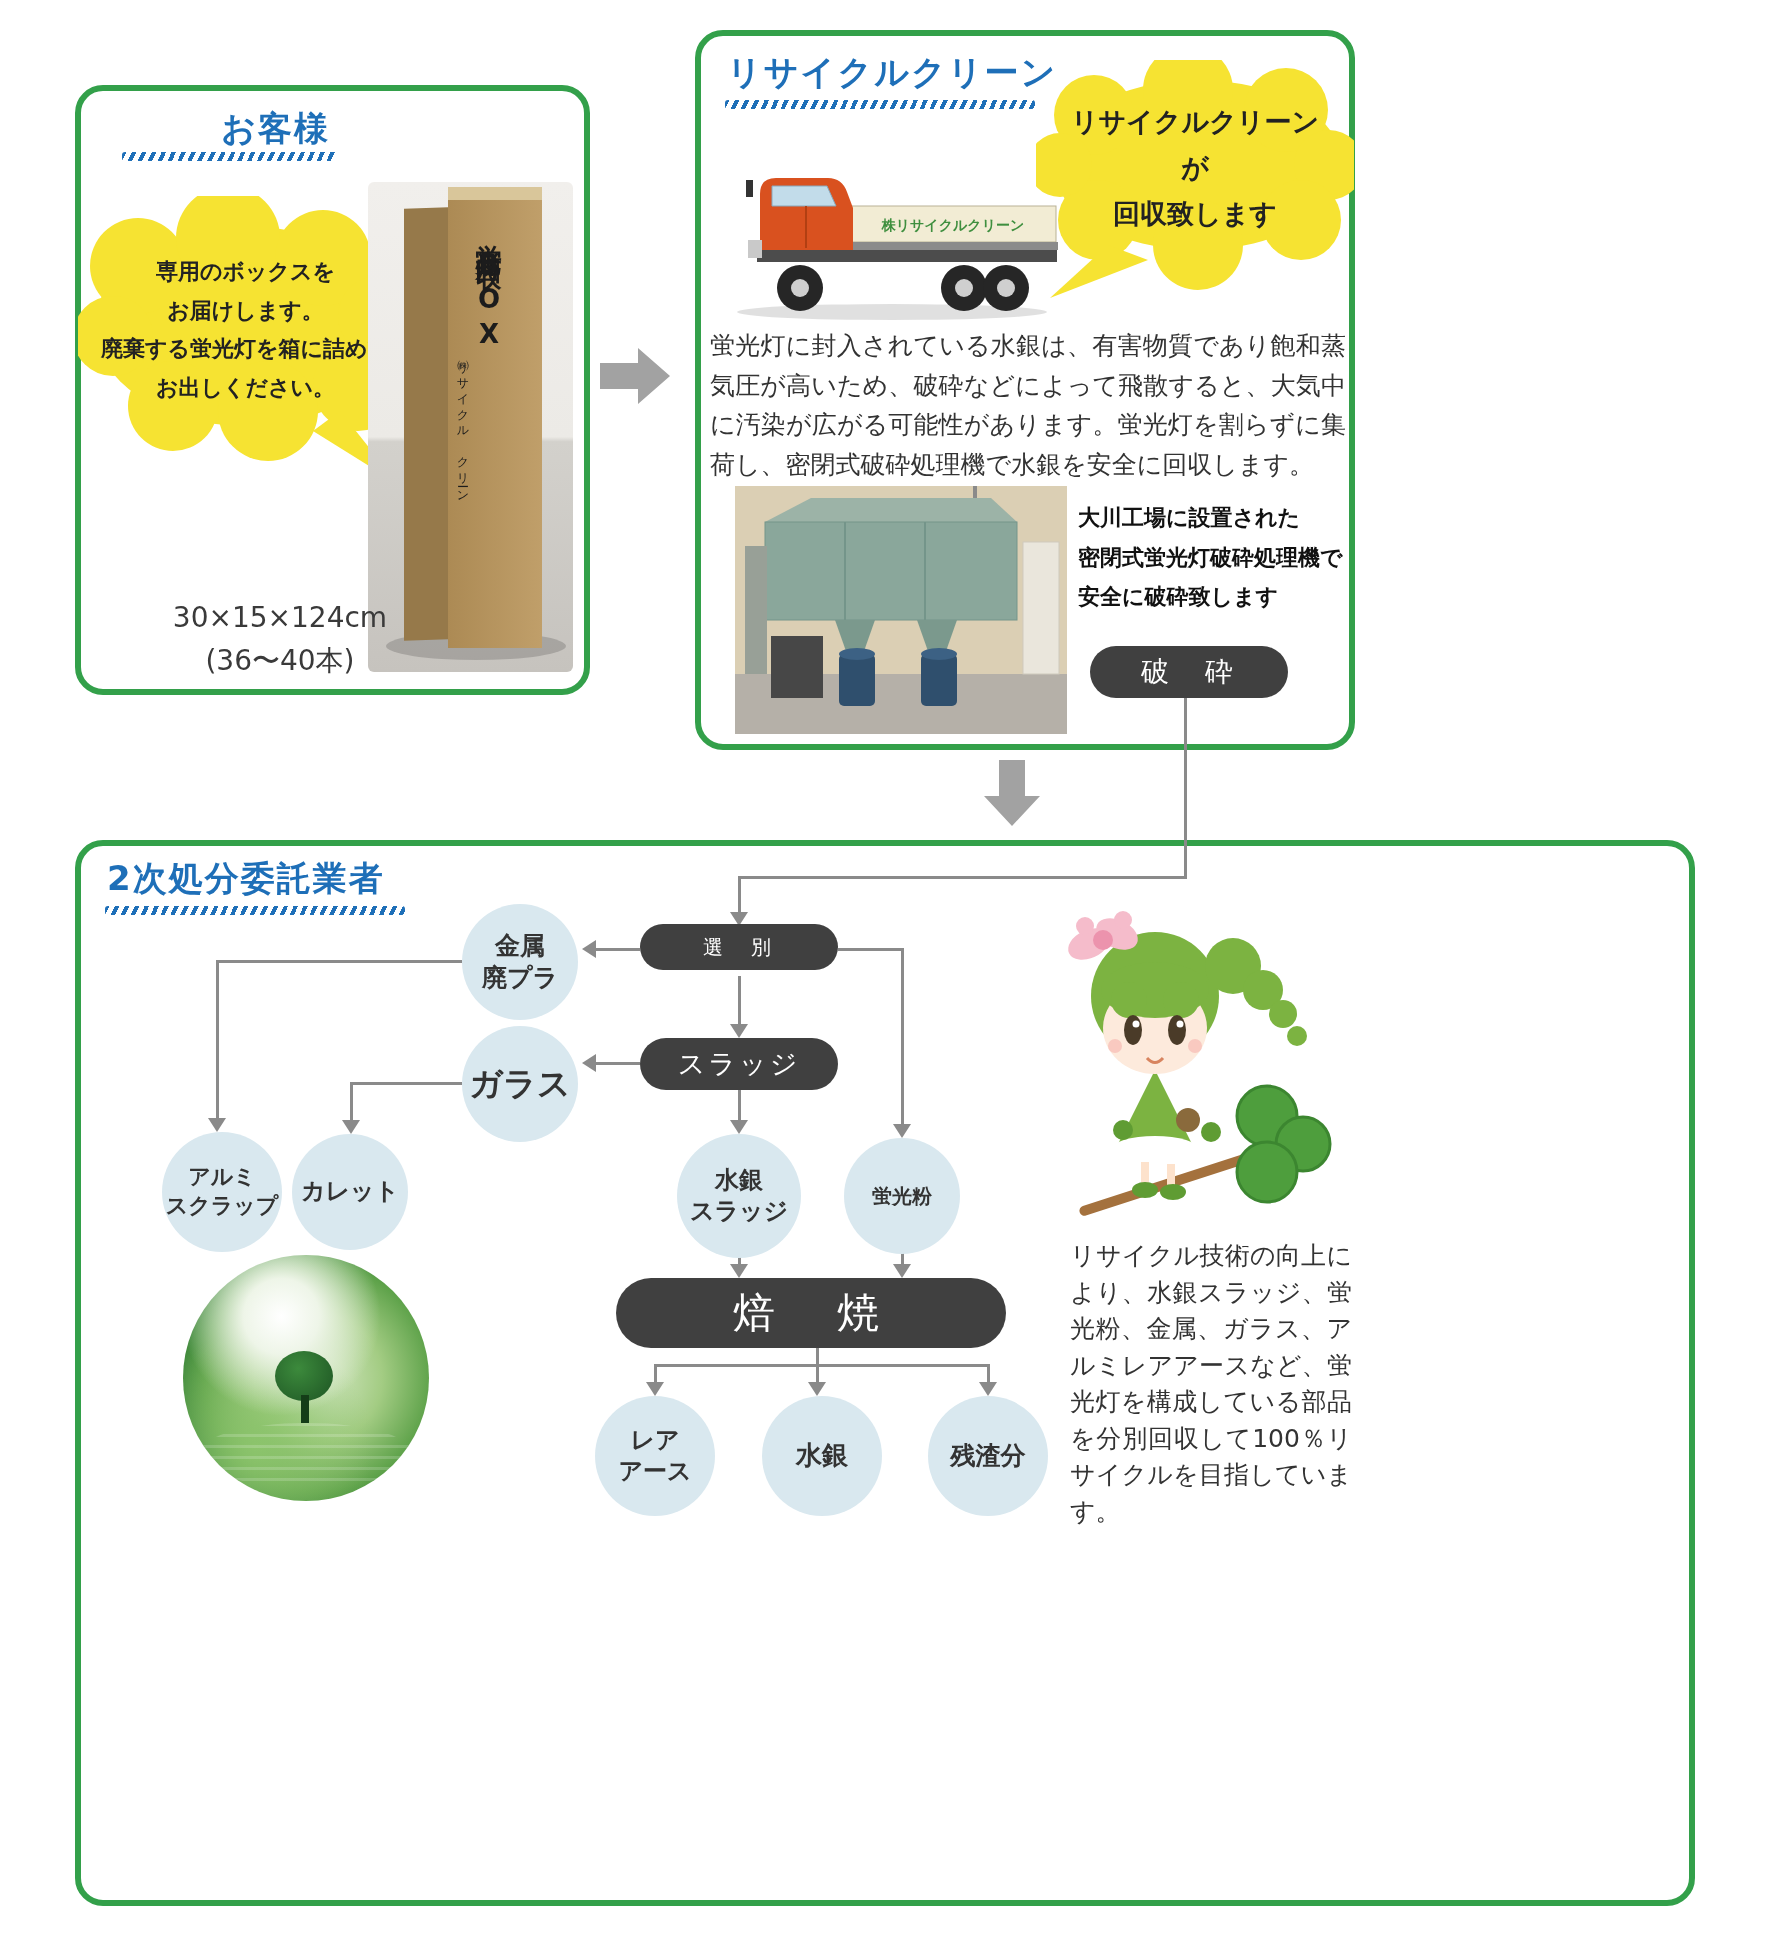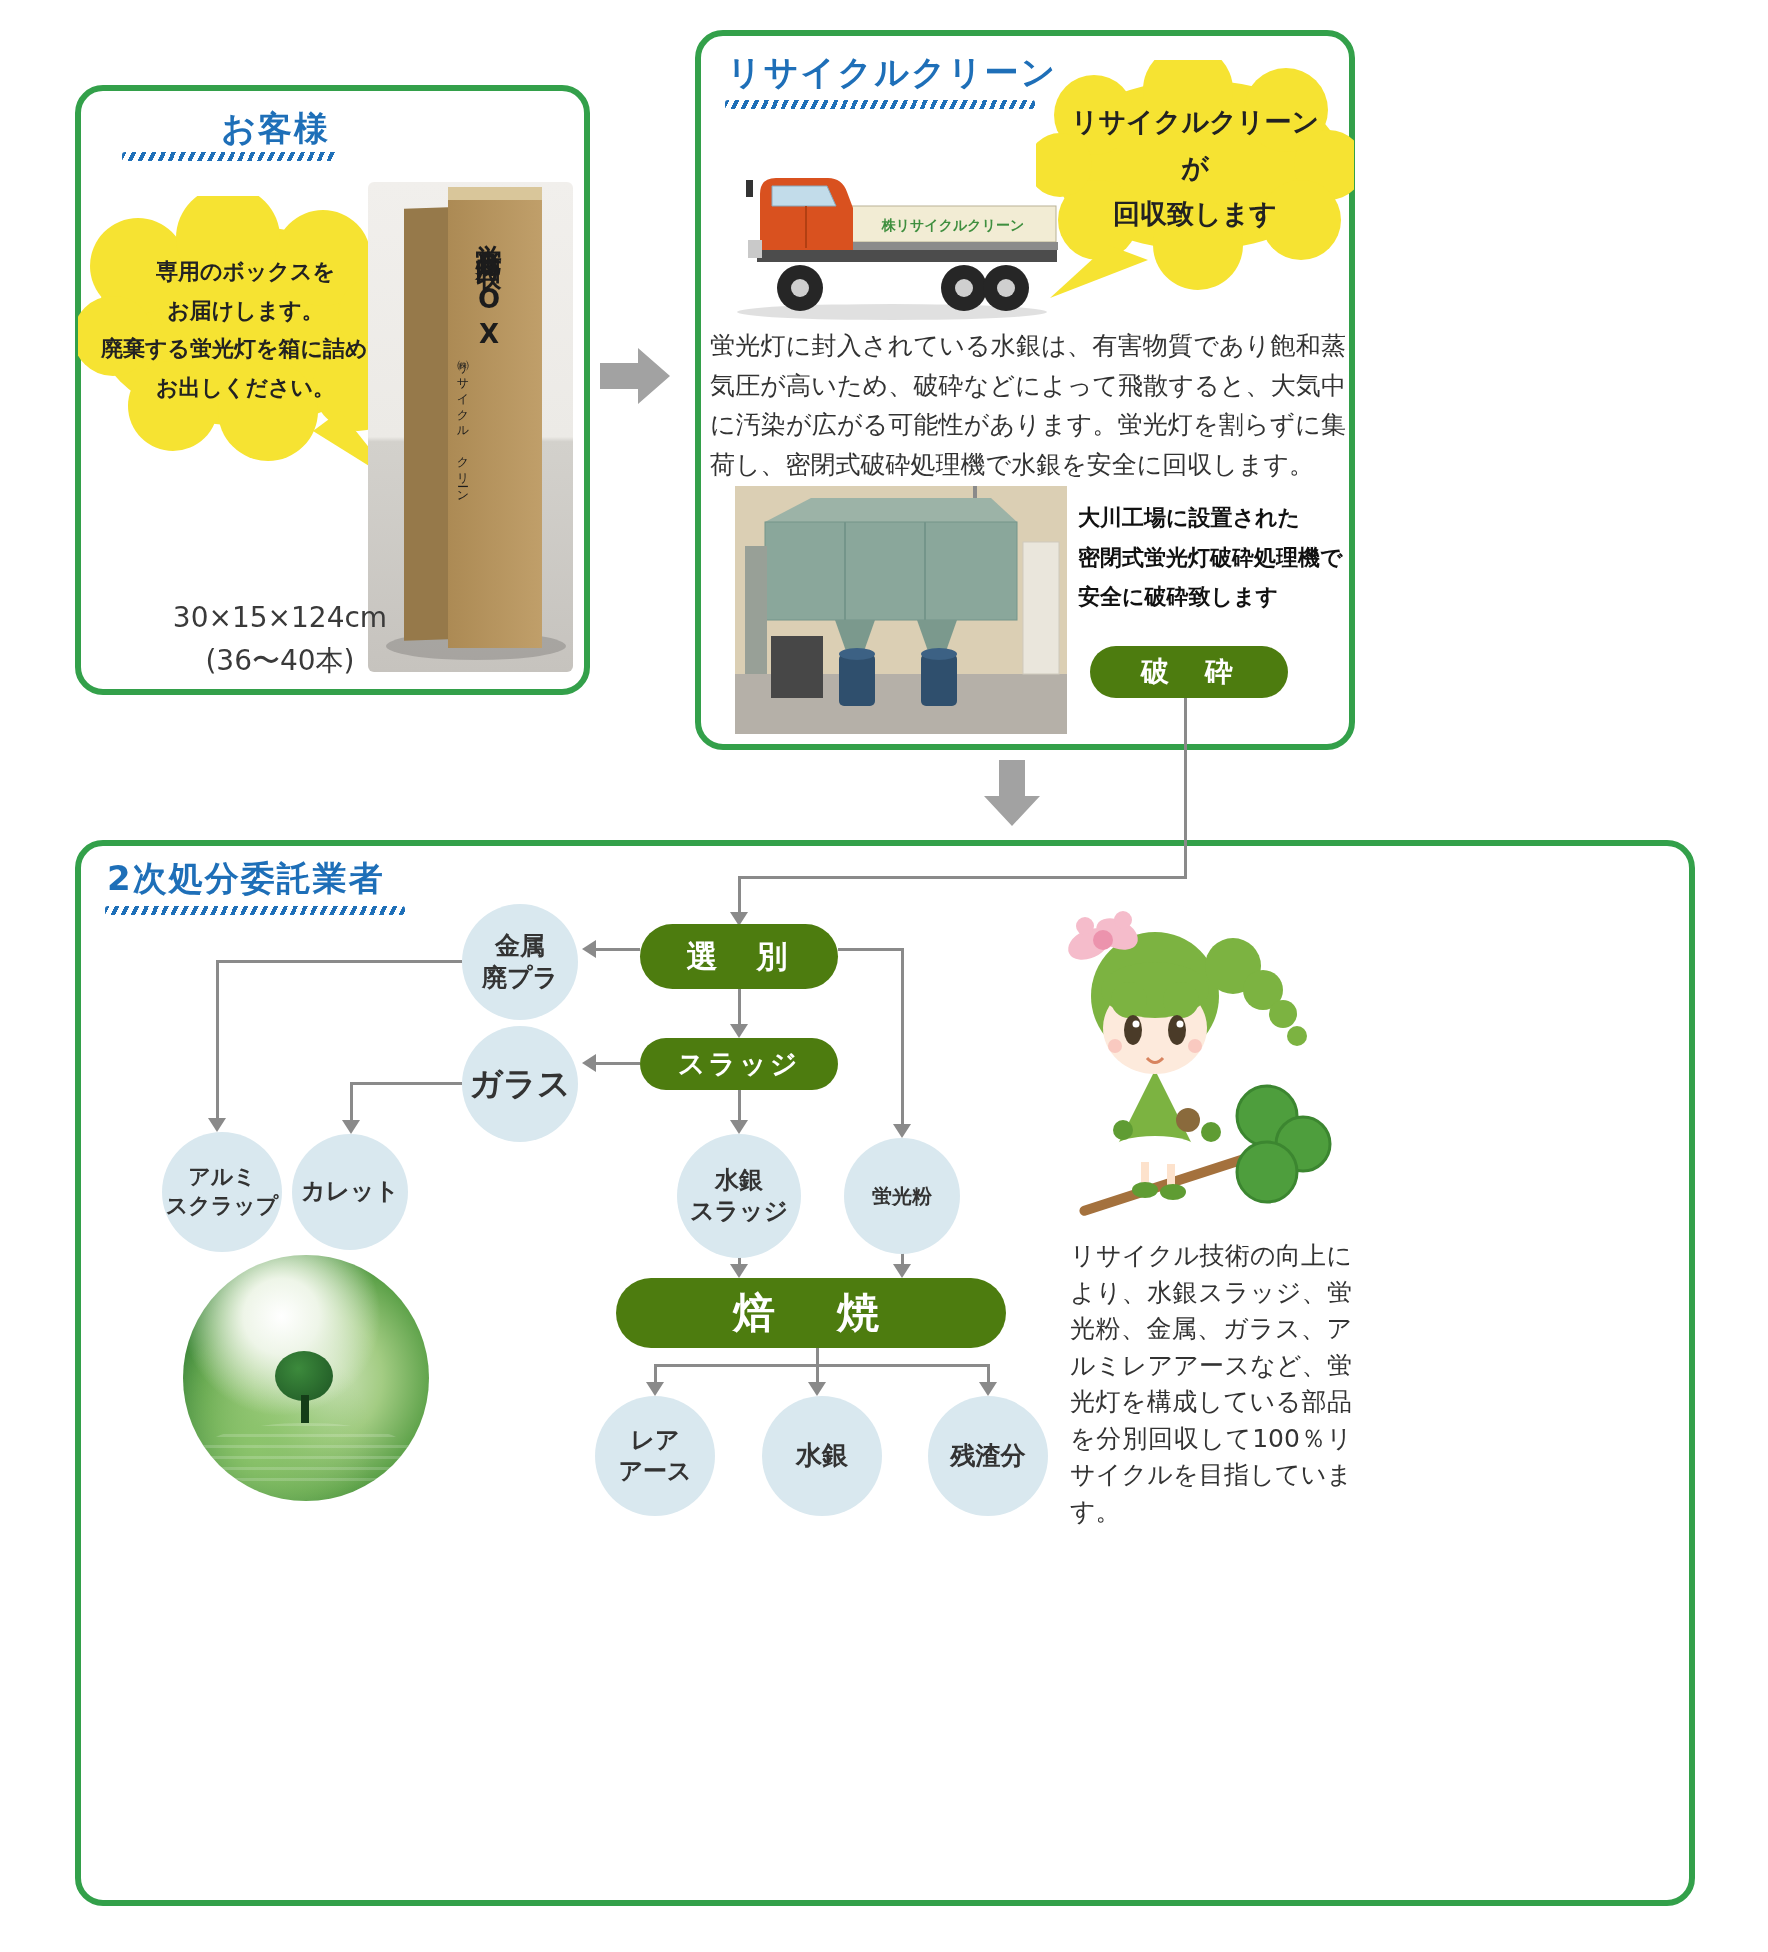--- a/index.html
+++ b/index.html
@@ -5,21 +5,21 @@
   html,body{margin:0;padding:0;background:#ffffff;}
   #canvas{position:relative;width:1768px;height:1952px;background:#ffffff;overflow:hidden;
           font-family:"DejaVu Sans","Liberation Sans",sans-serif;color:#333;}
   .gbox{position:absolute;border:6px solid #33a04a;border-radius:28px;background:#ffffff;box-sizing:border-box;}
   .btitle{position:absolute;color:#1e6fb8;font-weight:bold;font-size:34px;letter-spacing:2px;white-space:nowrap;}
   .hatch{position:absolute;height:9px;background:repeating-linear-gradient(115deg,#1e6fb8 0 4px,transparent 4px 9px);border-radius:3px;}
   .cloud{position:absolute;}
   .cloud svg{position:absolute;left:0;top:0;}
   .cloud .txt{position:absolute;inset:0;display:flex;align-items:center;justify-content:center;
               text-align:center;font-weight:bold;color:#222;white-space:pre-line;}
-  .pill{position:absolute;background:#4d7c0f;color:#fff;font-weight:bold;display:flex;align-items:center;
+  .pill{position:absolute;background:#404040;color:#fff;font-weight:normal;display:flex;align-items:center;
         justify-content:center;border-radius:999px;white-space:pre;}
   .circle{position:absolute;background:#d9e8ef;border-radius:50%;display:flex;align-items:center;justify-content:center;
           text-align:center;font-weight:bold;color:#333;white-space:pre-line;line-height:1.3;}
   .hline,.vline{position:absolute;background:#8a8a8a;}
   .arr-down{position:absolute;width:0;height:0;border-left:9px solid transparent;border-right:9px solid transparent;border-top:14px solid #8a8a8a;}
   .arr-left{position:absolute;width:0;height:0;border-top:9px solid transparent;border-bottom:9px solid transparent;border-right:14px solid #8a8a8a;}
   .bodytext{position:absolute;font-size:25px;line-height:1.58;color:#333;text-align:justify;}
   .caption{position:absolute;font-size:22px;font-weight:bold;color:#111;line-height:1.8;white-space:pre-line;}
   .ml{white-space:pre-line;}
   .photo{position:absolute;}
@@ -203,21 +203,21 @@
 
   <div class="caption" style="left:1078px;top:498px;width:272px;">大川工場に設置された
 密閉式蛍光灯破砕処理機で
 安全に破砕致します</div>
 
   <div class="pill" style="left:1090px;top:646px;width:198px;height:52px;font-size:28px;letter-spacing:4px;">破　砕</div>
 
   <div class="btitle" style="left:107px;top:856px;">2次処分委託業者</div>
   <div class="hatch" style="left:105px;top:906px;width:300px;"></div>
 
-  <div class="pill" style="left:640px;top:924px;width:198px;height:65px;font-size:31px;letter-spacing:4px;">選　別</div>
+  <div class="pill" style="left:640px;top:924px;width:198px;height:46px;font-size:20px;letter-spacing:4px;">選　別</div>
   <div class="pill" style="left:640px;top:1038px;width:198px;height:52px;font-size:27px;letter-spacing:3px;">スラッジ</div>
   <div class="pill" style="left:616px;top:1278px;width:390px;height:70px;font-size:42px;letter-spacing:10px;">焙　焼</div>
 
   <div class="circle" style="left:462px;top:904px;width:116px;height:116px;font-size:25px;">金属
 廃プラ</div>
   <div class="circle" style="left:462px;top:1026px;width:116px;height:116px;font-size:33px;">ガラス</div>
   <div class="circle" style="left:162px;top:1132px;width:120px;height:120px;font-size:22px;">アルミ
 スクラップ</div>
   <div class="circle" style="left:292px;top:1134px;width:116px;height:116px;font-size:24px;">カレット</div>
   <div class="circle" style="left:677px;top:1134px;width:124px;height:124px;font-size:24px;">水銀

